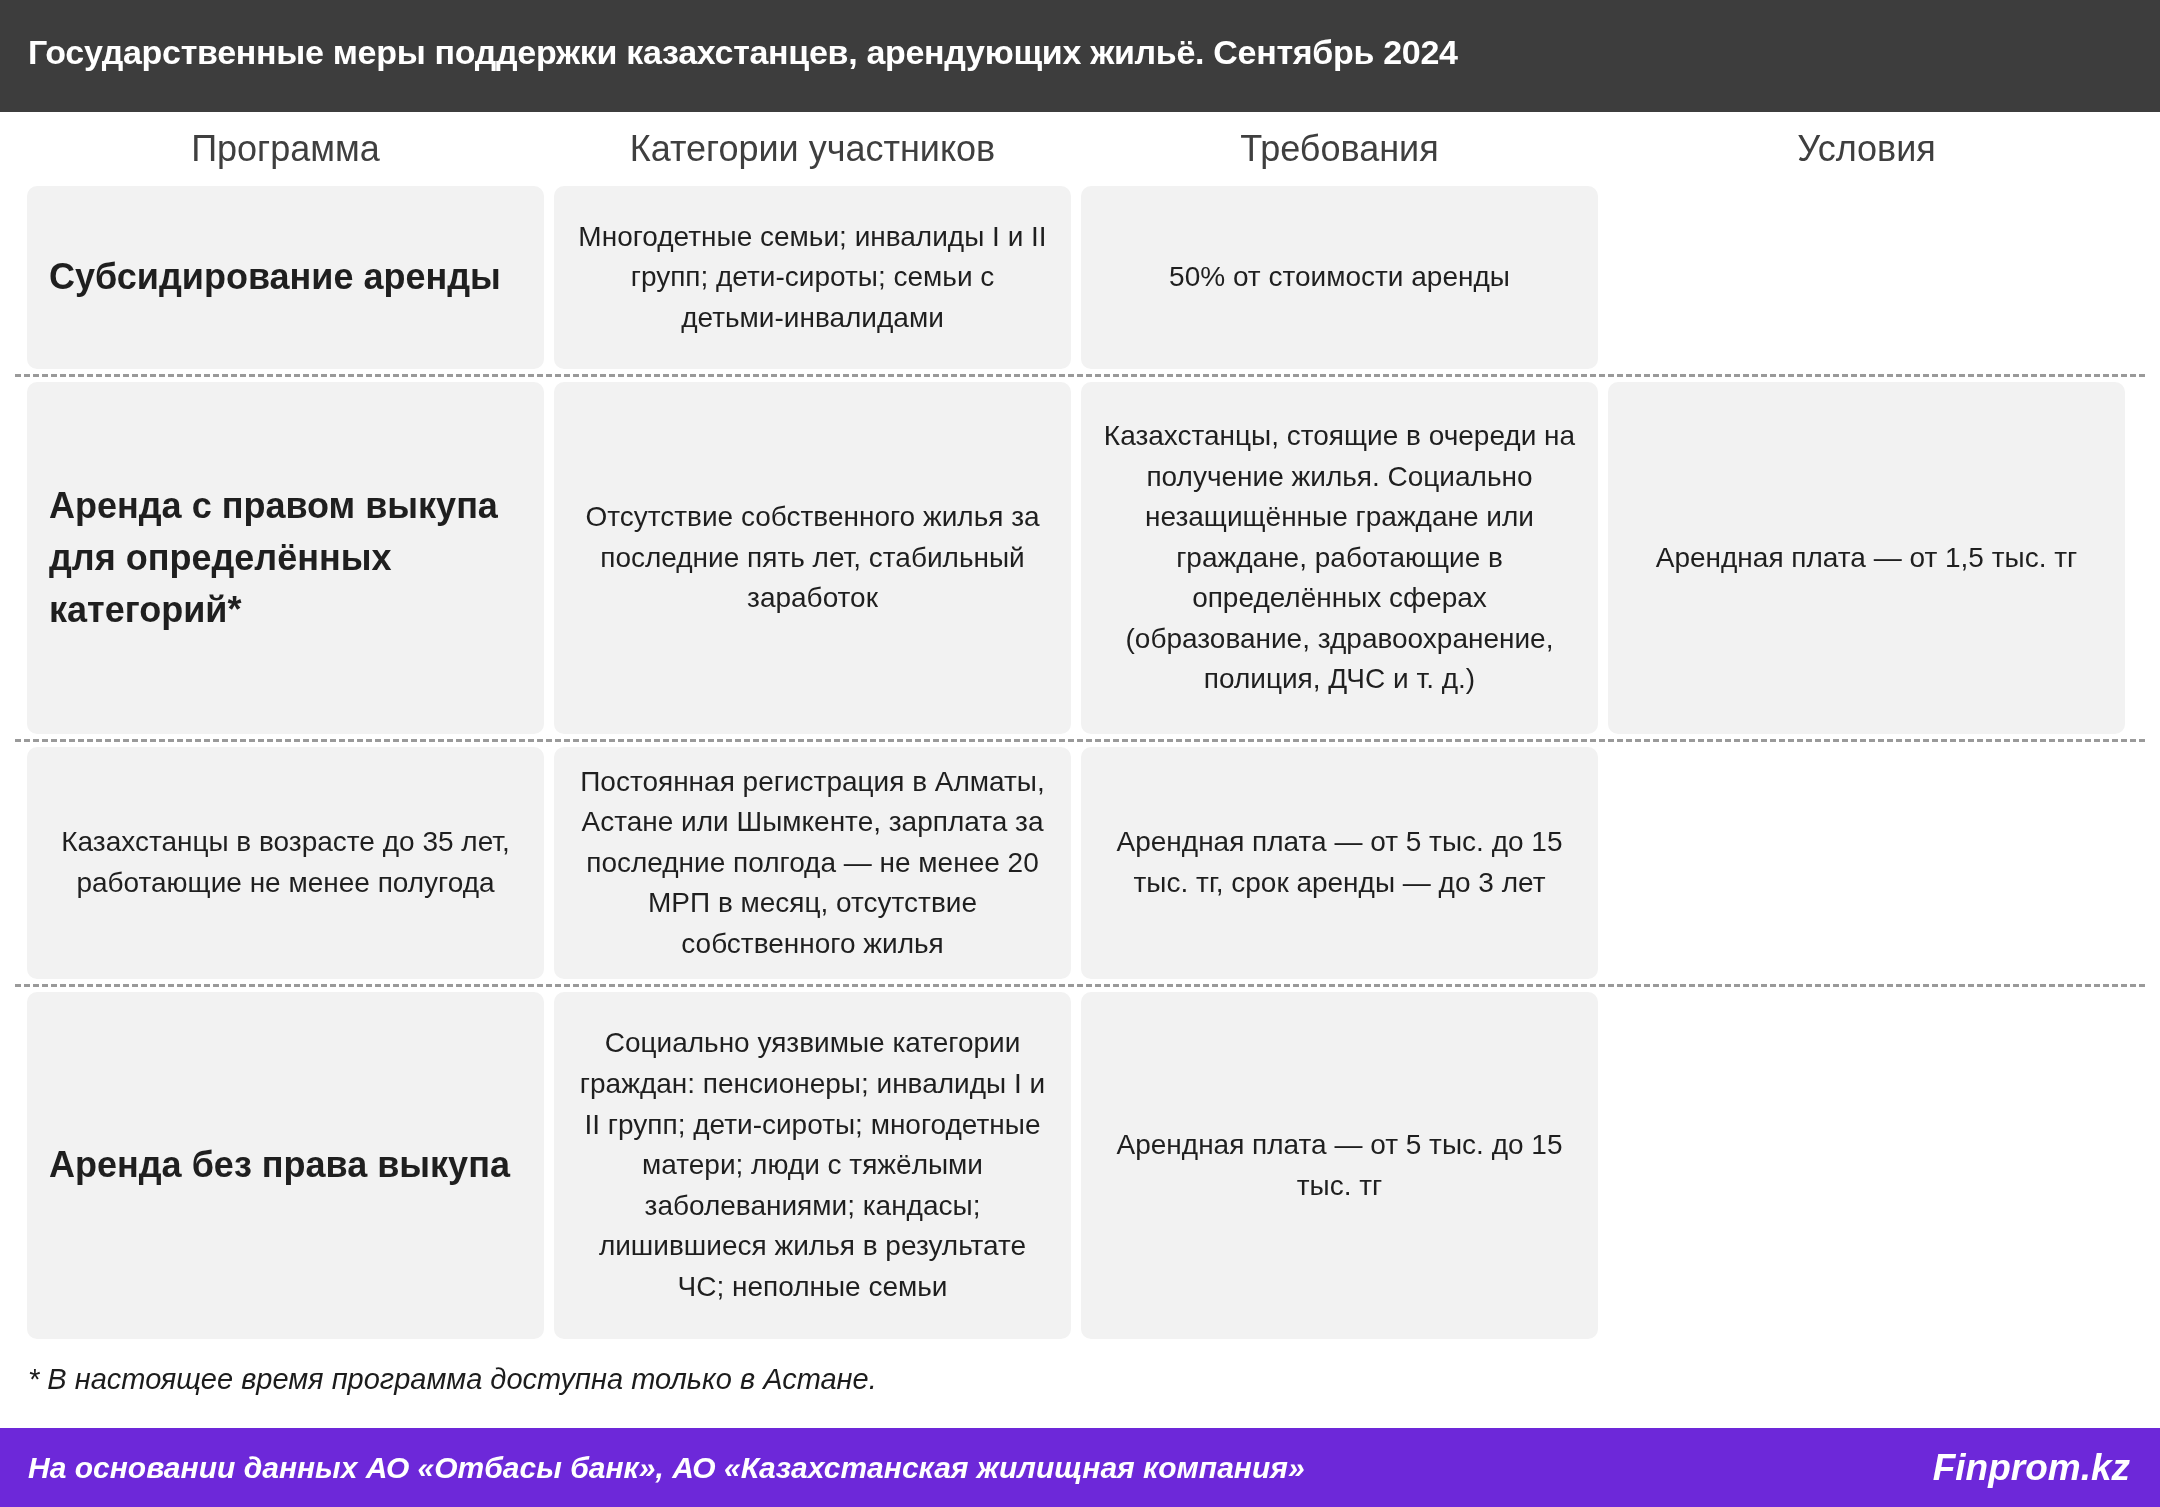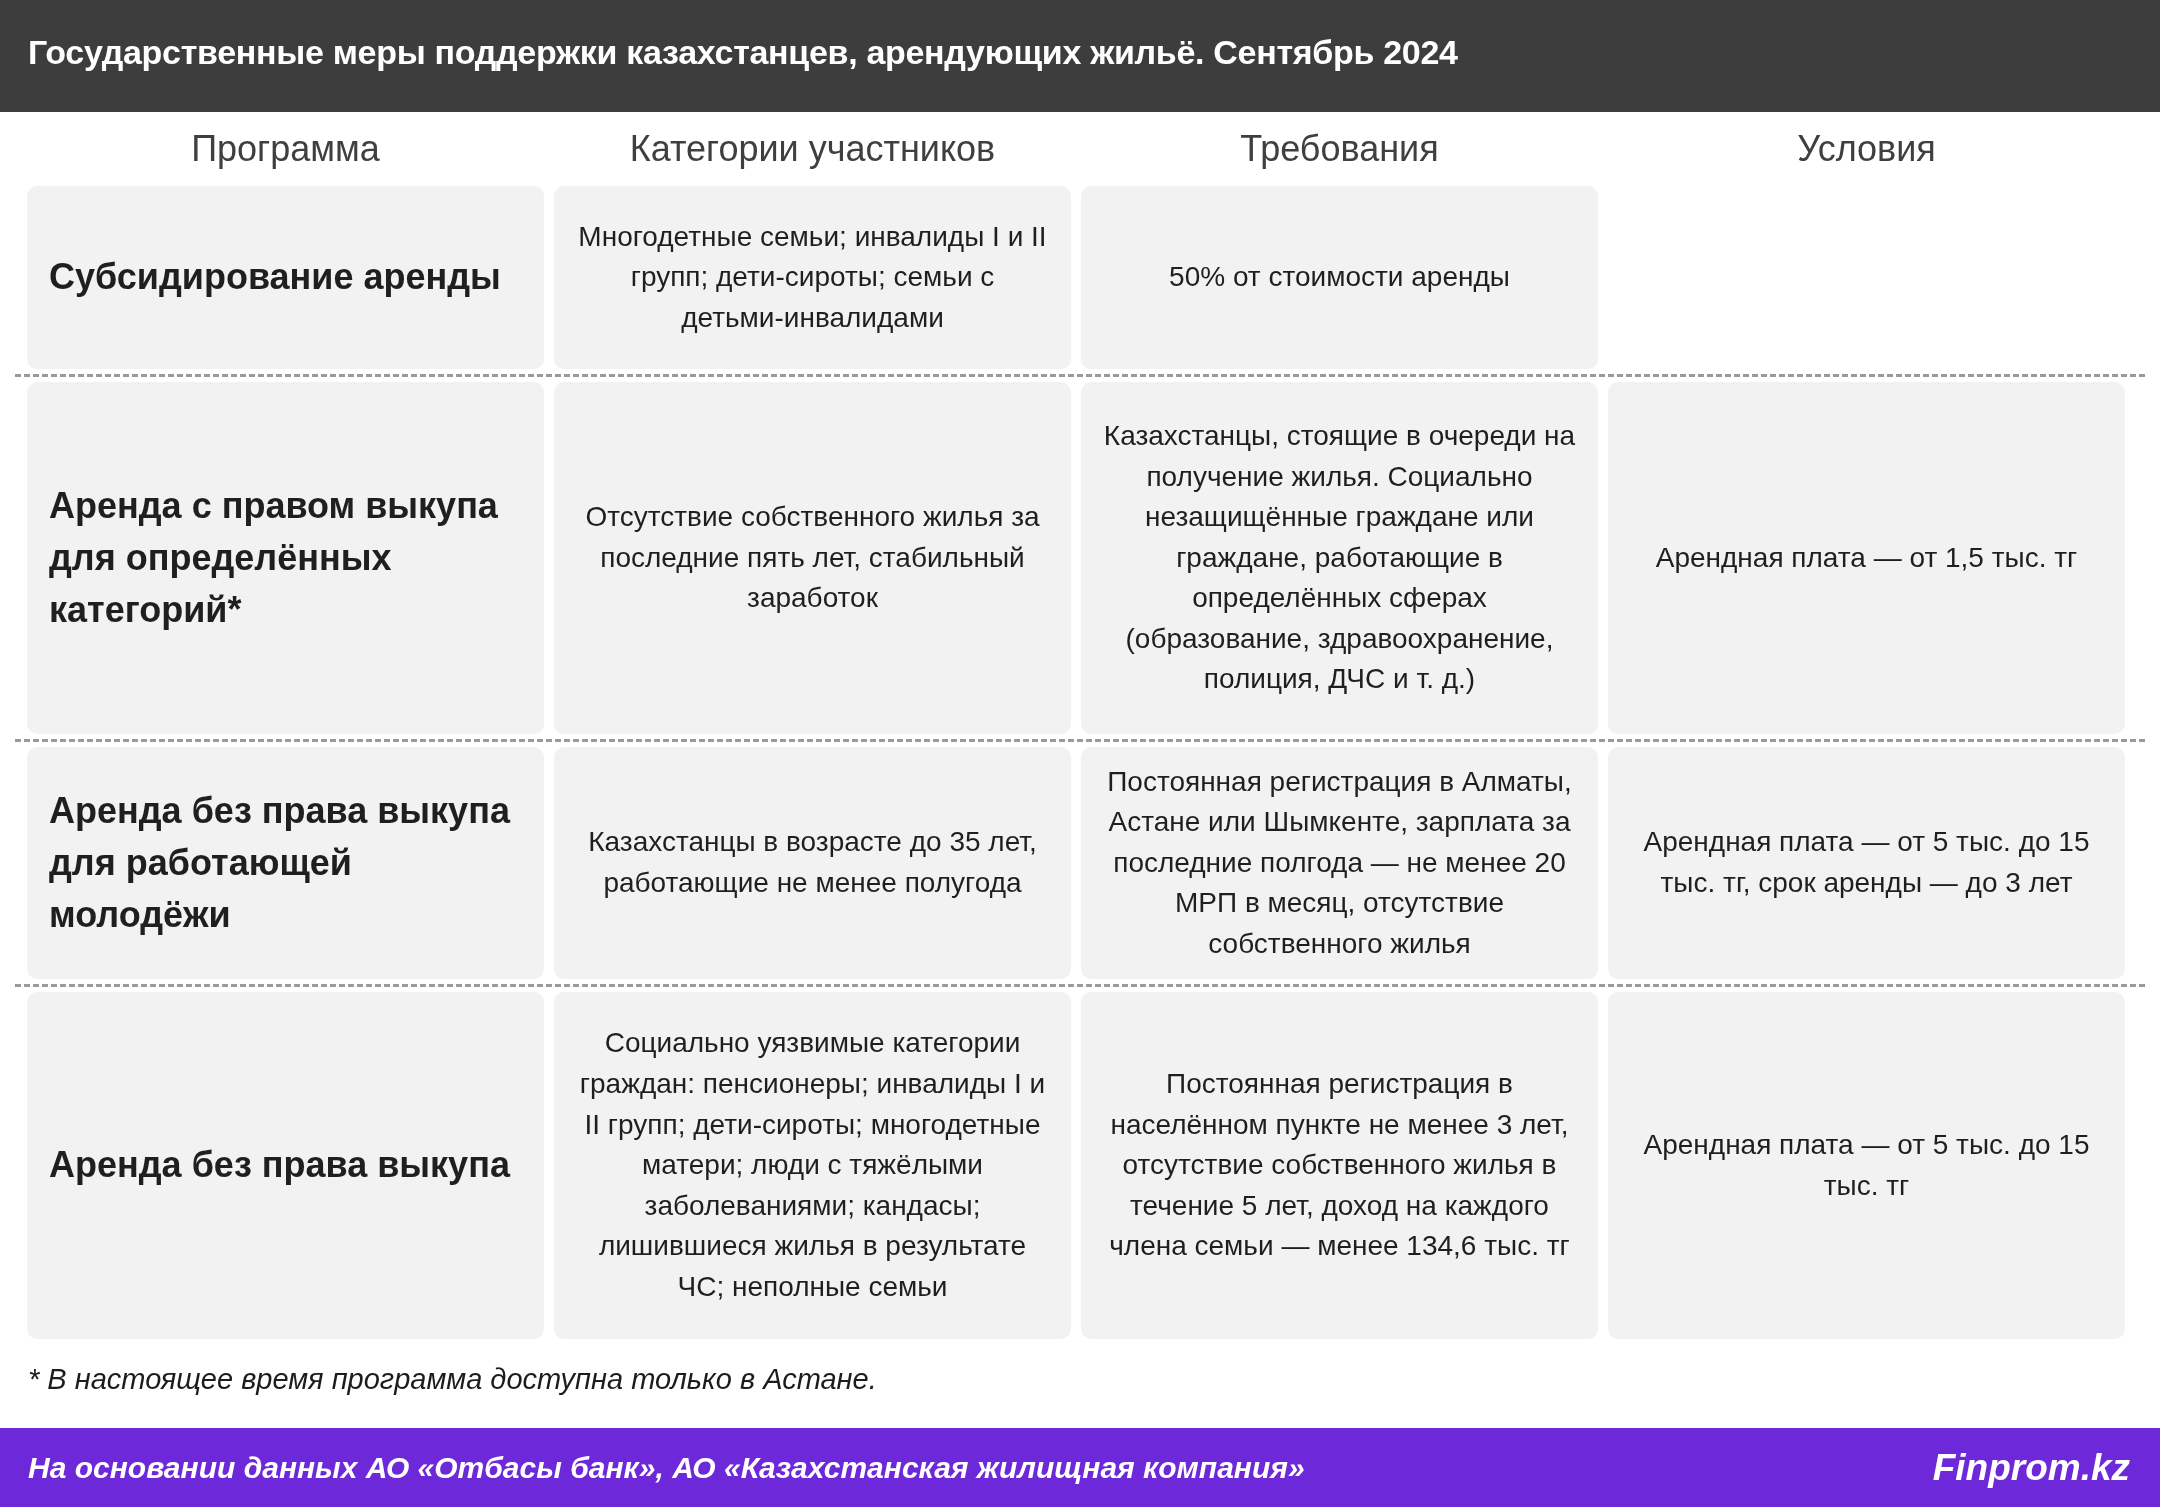--- a/index.html
+++ b/index.html
@@ -112,32 +112,30 @@
   <div class="trow r1">
     <div class="cell program">Аренда с правом выкупа для определённых категорий*</div>
     <div class="cell">Отсутствие собственного жилья за последние пять лет, стабильный заработок</div>
     <div class="cell">Казахстанцы, стоящие в очереди на получение жилья. Социально незащищённые граждане или граждане, работающие в определённых сферах (образование, здравоохранение, полиция, ДЧС и т. д.)</div>
     <div class="cell">Арендная плата — от 1,5 тыс. тг</div>
   </div>
 
   <div class="row-sep"></div>
 
   <div class="trow r2">
-    <div class="cell program">Аренда без права выкупа для работающей молодёжи</div>
     <div class="cell">Казахстанцы в возрасте до 35 лет, работающие не менее полугода</div>
     <div class="cell">Постоянная регистрация в Алматы, Астане или Шымкенте, зарплата за последние полгода — не менее 20 МРП в месяц, отсутствие собственного жилья</div>
     <div class="cell">Арендная плата — от 5 тыс. до 15 тыс. тг, срок аренды — до 3 лет</div>
   </div>
 
   <div class="row-sep"></div>
 
   <div class="trow r3">
     <div class="cell program">Аренда без права выкупа</div>
     <div class="cell">Социально уязвимые категории граждан: пенсионеры; инвалиды I и II групп; дети-сироты; многодетные матери; люди с тяжёлыми заболеваниями; кандасы; лишившиеся жилья в результате ЧС; неполные семьи</div>
-    <div class="cell">Постоянная регистрация в населённом пункте не менее 3 лет, отсутствие собственного жилья в течение 5 лет, доход на каждого члена семьи — менее 134,6 тыс. тг</div>
     <div class="cell">Арендная плата — от 5 тыс. до 15 тыс. тг</div>
   </div>
 
   <div class="footnote">* В настоящее время программа доступна только в Астане.</div>
 
   <div class="footer-bar">
     <div class="footer-source">На основании данных АО «Отбасы банк», АО «Казахстанская жилищная компания»</div>
     <div class="footer-brand">Finprom.kz</div>
   </div>
 

